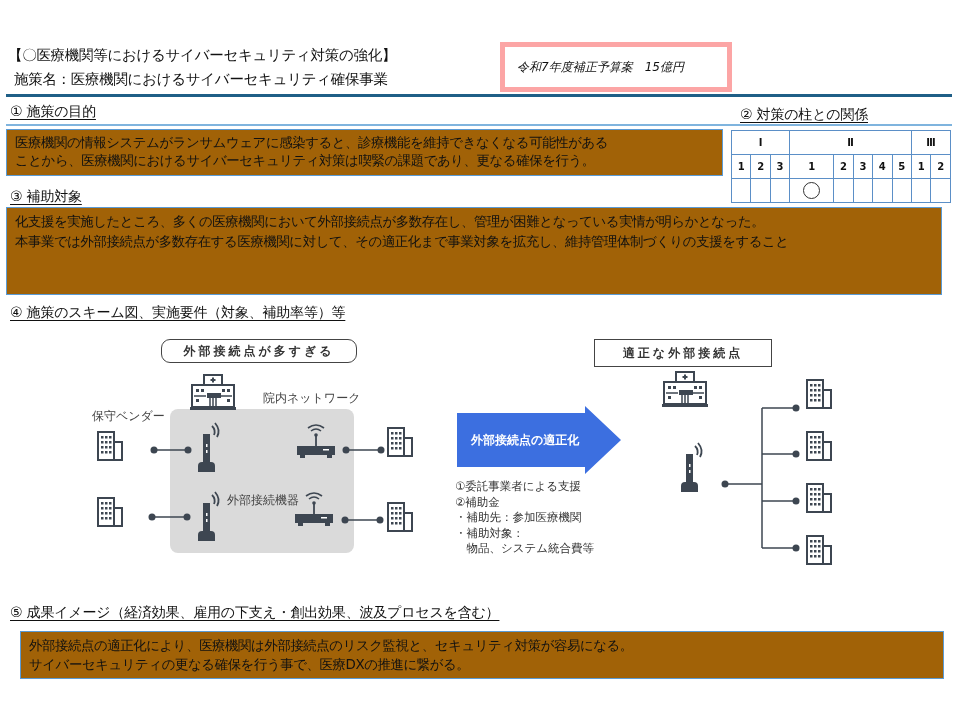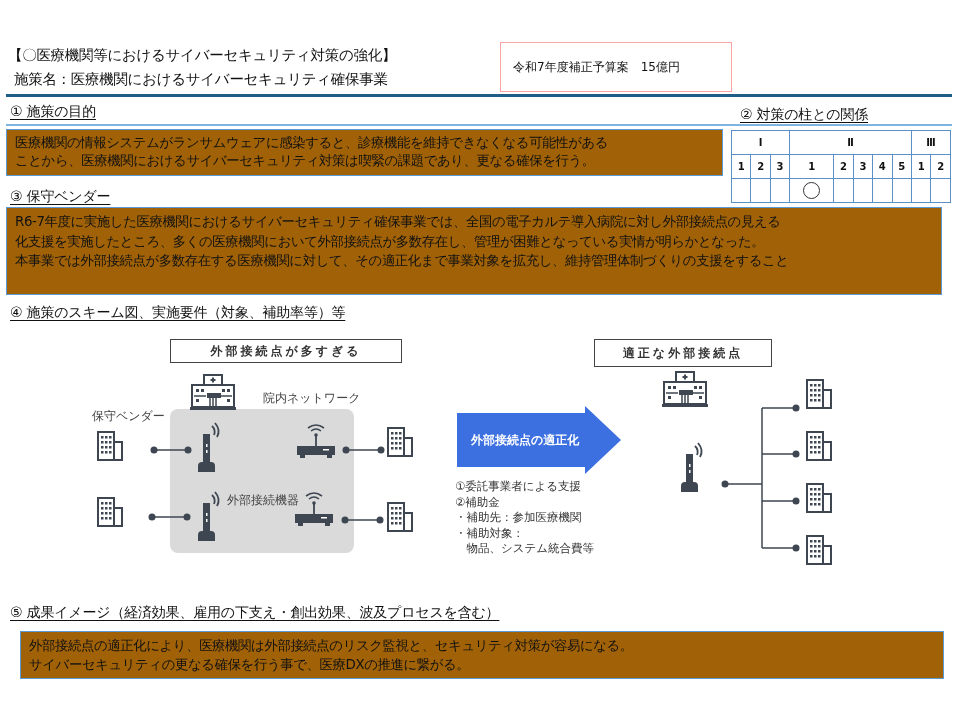--- a/index.html
+++ b/index.html
@@ -1,21 +1,21 @@
 <!DOCTYPE html>
 <html><head>
 <meta charset="utf-8">
 <style>
   * { box-sizing: border-box; margin: 0; padding: 0; }
   html, body { width: 960px; height: 720px; background: #ffffff; overflow: hidden; }
   body { position: relative; font-family: "DejaVu Sans", "Liberation Sans", sans-serif; color: #111; }
   .abs { position: absolute; }
 
   .title-line { font-size: 14.5px; white-space: nowrap; letter-spacing: -0.3px; }
-  .budget-box { border: 1px solid #fca5a5; font-size: 12px; display: flex; align-items: center; padding-left: 12px; white-space: nowrap; }
+  .budget-box { border: 5px solid #fca5a5; font-size: 12px; display: flex; align-items: center; padding-left: 12px; white-space: nowrap; font-style: italic; }
   .rule-dark { height: 3px; background: #1f5f87; }
   .rule-light { height: 2px; background: #7fb4de; }
 
   .sec-head { font-size: 14px; text-decoration: underline; text-underline-offset: 3px; white-space: nowrap; letter-spacing: -0.2px; }
   .textbox { border: 1.5px solid #5b9bd5; background: #a16207; font-size: 13.4px; line-height: 18px; padding: 3px 8px; letter-spacing: -0.4px; white-space: nowrap; }
 
   table.pillars { border-collapse: collapse; font-size: 10px; font-weight: bold; }
   table.pillars td { border: 1px solid #5b8fc7; text-align: center; height: 24px; padding: 0; }
   .circle { display: inline-block; width: 17px; height: 17px; border: 1px solid #333; border-radius: 50%; vertical-align: middle; }
 
@@ -71,30 +71,29 @@
     <td></td>
     <td></td>
     <td></td>
     <td></td>
     <td></td>
     <td></td>
   </tr>
 </tbody>
   </table>
 
-<div class="abs sec-head" style="left:10px;top:188px;">③  保守ベンダー</div>
+<div class="abs sec-head" style="left:10px;top:188px;">③  補助対象</div>
 <div class="abs textbox" style="left:6px;top:207px;width:936px;height:88px;padding-top:4px;line-height:19.5px;">
-  <div>R6-7年度に実施した医療機関におけるサイバーセキュリティ確保事業では、全国の電子カルテ導入病院に対し外部接続点の見える</div>
   <div>化支援を実施したところ、多くの医療機関において外部接続点が多数存在し、管理が困難となっている実情が明らかとなった。</div>
   <div>本事業では外部接続点が多数存在する医療機関に対して、その適正化まで事業対象を拡充し、維持管理体制づくりの支援をすること</div>
 </div>
 
 <div class="abs sec-head" style="left:10px;top:304px;">④  施策のスキーム図、実施要件（対象、補助率等）等</div>
 
-<div class="abs label-box" style="left:170px;top:339px;width:232px;height:24px;">
+<div class="abs label-box" style="left:161px;top:339px;width:196px;height:24px;border-radius:9px;">
   <span>外部接続点が多すぎる</span>
 </div>
 <div class="abs gray-area" style="left:170px;top:409px;width:184px;height:144px;"></div>
 <div class="abs diagram-text" style="left:246px;top:390px;margin-left:17px;">院内ネットワーク</div>
 <div class="abs diagram-text" style="left:92px;top:408px;">保守ベンダー</div>
 <div class="abs diagram-text" style="left:227px;top:492px;">外部接続機器</div>
 
 <svg class="abs" style="left:0;top:360px;" width="960" height="240" viewBox="0 360 960 240">
   <defs>
     <g id="office">

